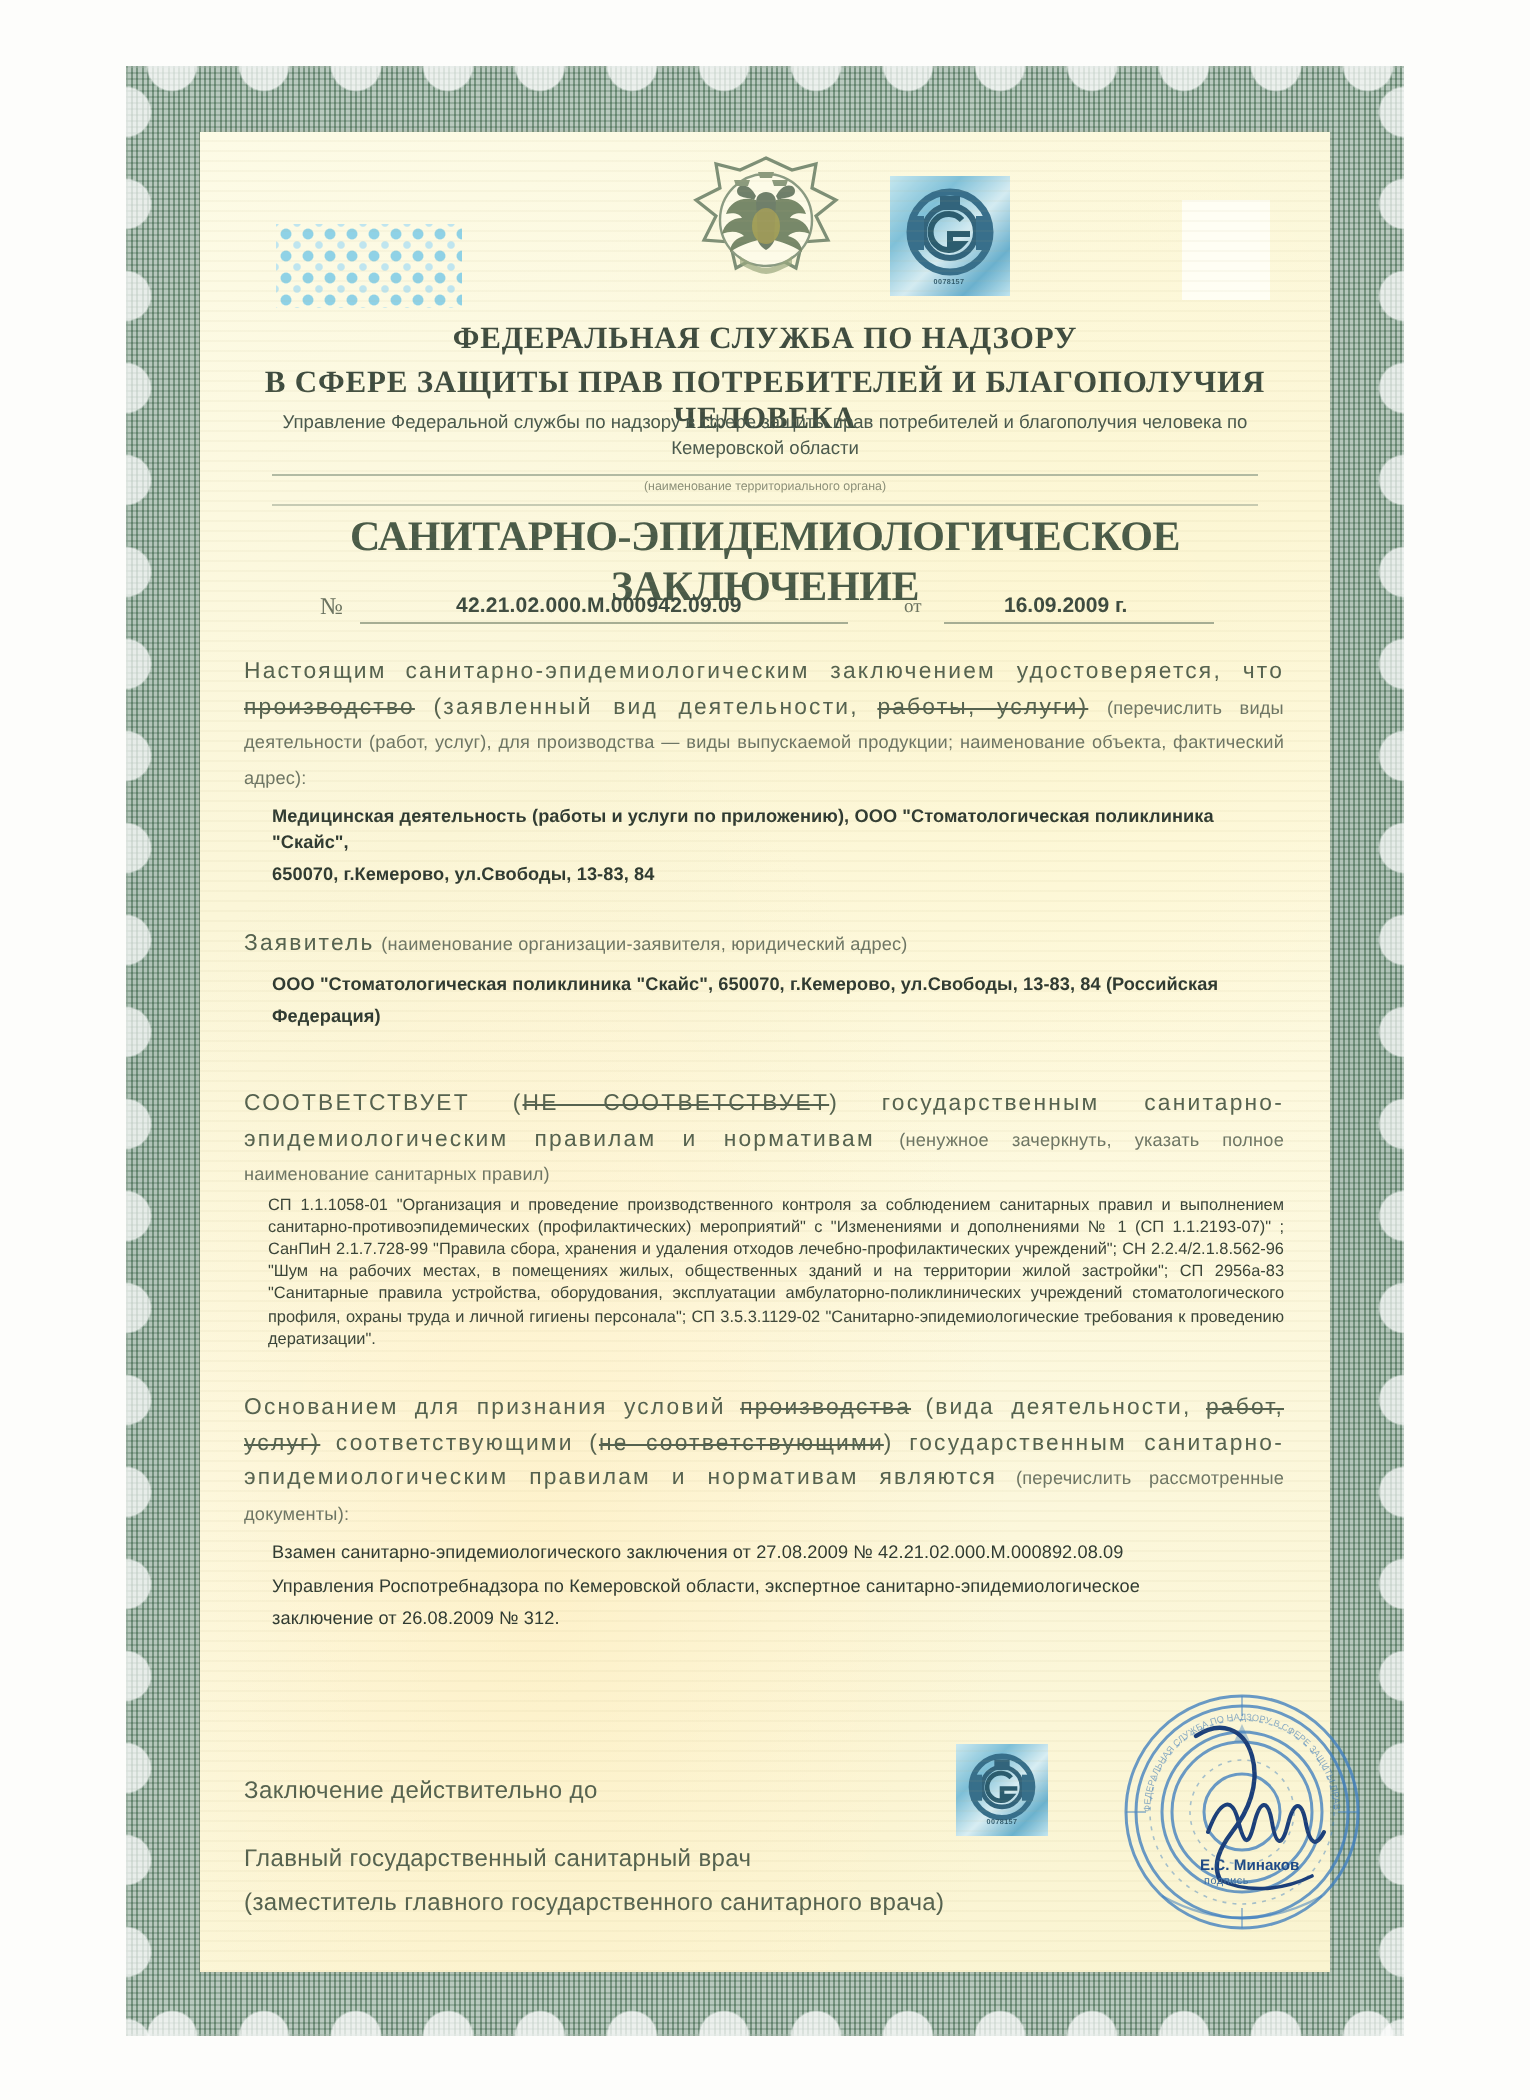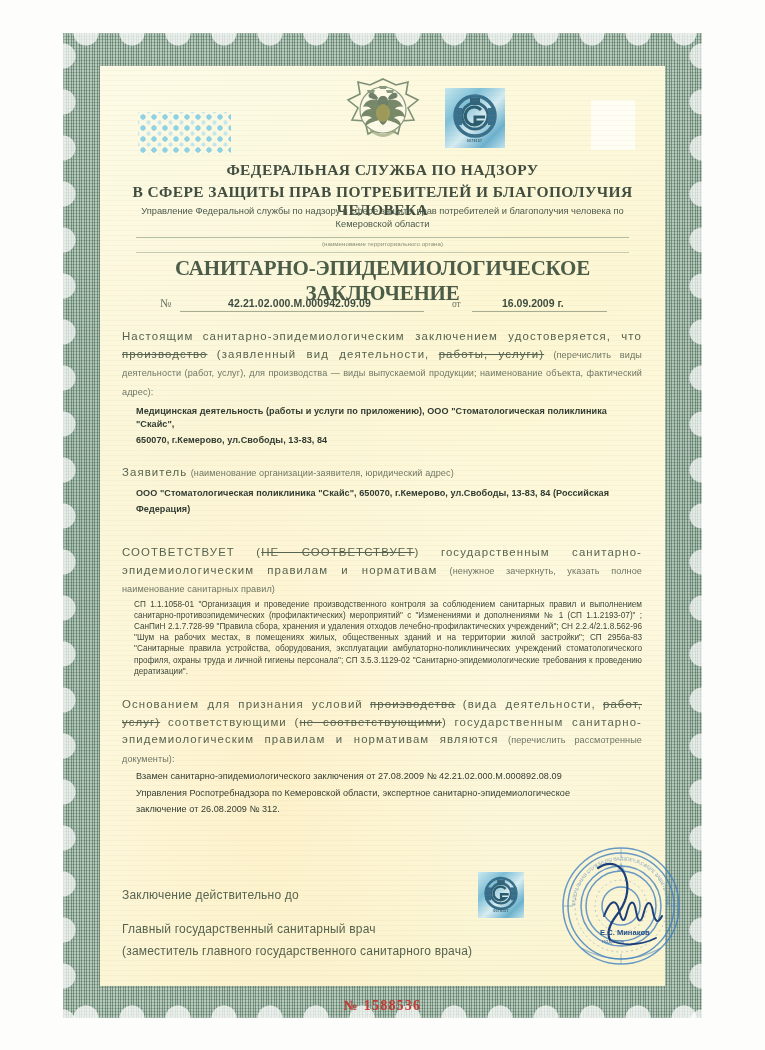--- a/index.html
+++ b/index.html
@@ -305,16 +305,15 @@
     <svg class="sig" viewBox="0 0 130 120">
       <path d="M28 14 C40 6 52 10 56 24 C60 38 54 52 46 62 C40 70 36 78 40 86" fill="none" stroke="#1b3f7a" stroke-width="2.2" stroke-linecap="round"></path>
       <path d="M34 62 C40 46 46 44 49 56 C52 68 54 70 57 58 C60 46 64 45 66 57
                C68 69 71 70 74 58 C77 46 81 46 83 58 C85 68 88 70 92 62" fill="none" stroke="#1b3f7a" stroke-width="2" stroke-linecap="round"></path>
       <path d="M40 86 C52 92 70 92 86 84" fill="none" stroke="#1b3f7a" stroke-width="1.8" stroke-linecap="round"></path>
     </svg>
 
     <div class="signame">Е.С. Минаков</div>
     <div class="sigcap">подпись</div>
 
-    <div class="formno">№ 1588536</div>
 
   </div>
 </div>
 
 </body></html>

